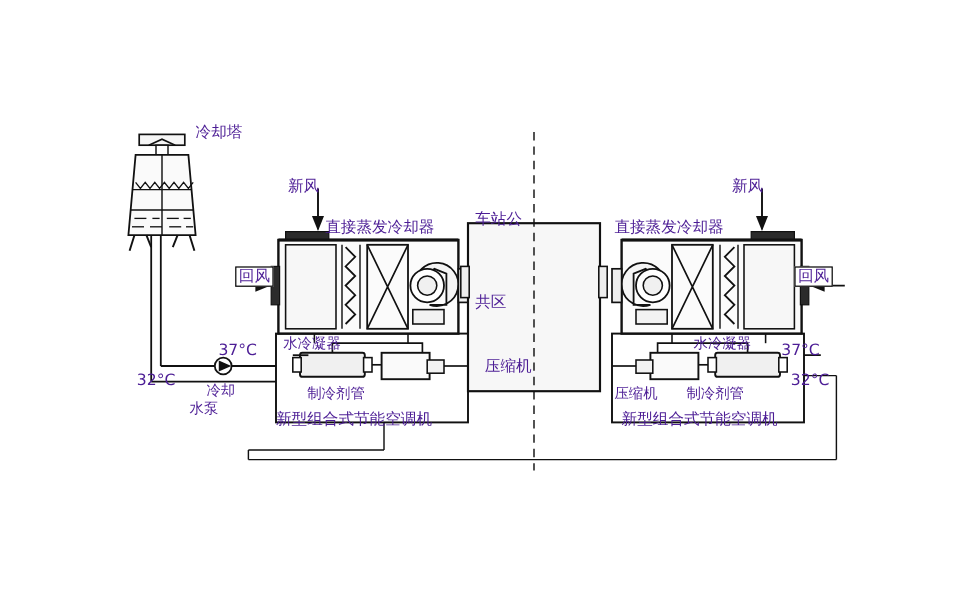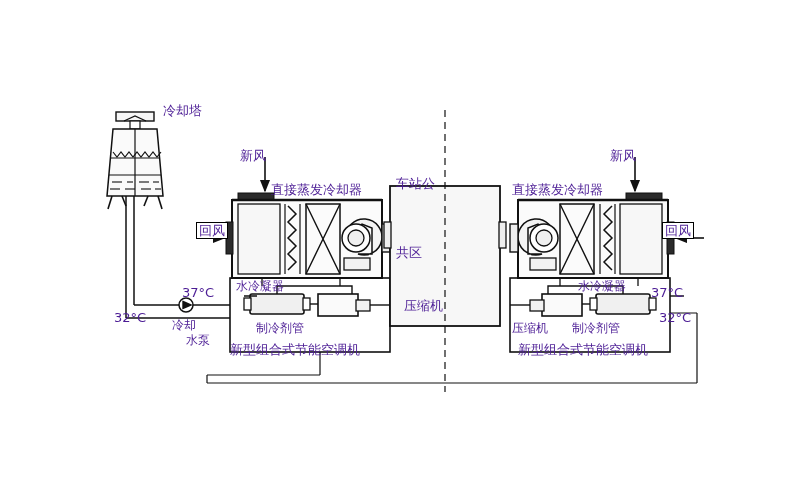--- a/index.html
+++ b/index.html
@@ -211,20 +211,20 @@
 <div class="lbl" style="left:230px;top:342px;">新型组合式节能空调机</div>
 <div class="lbl" style="left:518px;top:342px;">新型组合式节能空调机</div>
 
 <div class="lbl" style="left:396px;top:176px;">车站公</div>
 <div class="lbl" style="left:396px;top:209px;margin-top:36px;">共区</div>
 
 <div class="lbl" style="left:404px;top:298px;">压缩机</div>
 <div class="lbl sm" style="left:512px;top:321px;">压缩机</div>
 
 <div class="lbl sm" style="left:172px;top:318px;">冷却</div>
-<div class="lbl sm" style="left:158px;top:333px;margin-left:28px;">水泵</div>
+<div class="lbl sm" style="left:158px;top:333px;">水泵</div>
 
 <div class="lbl" style="left:182px;top:285px;">37°C</div>
 <div class="lbl" style="left:114px;top:310px;">32°C</div>
 <div class="lbl" style="left:651px;top:285px;">37°C</div>
 <div class="lbl" style="left:659px;top:310px;">32°C</div>
 
 </div>
 
 </body></html>

